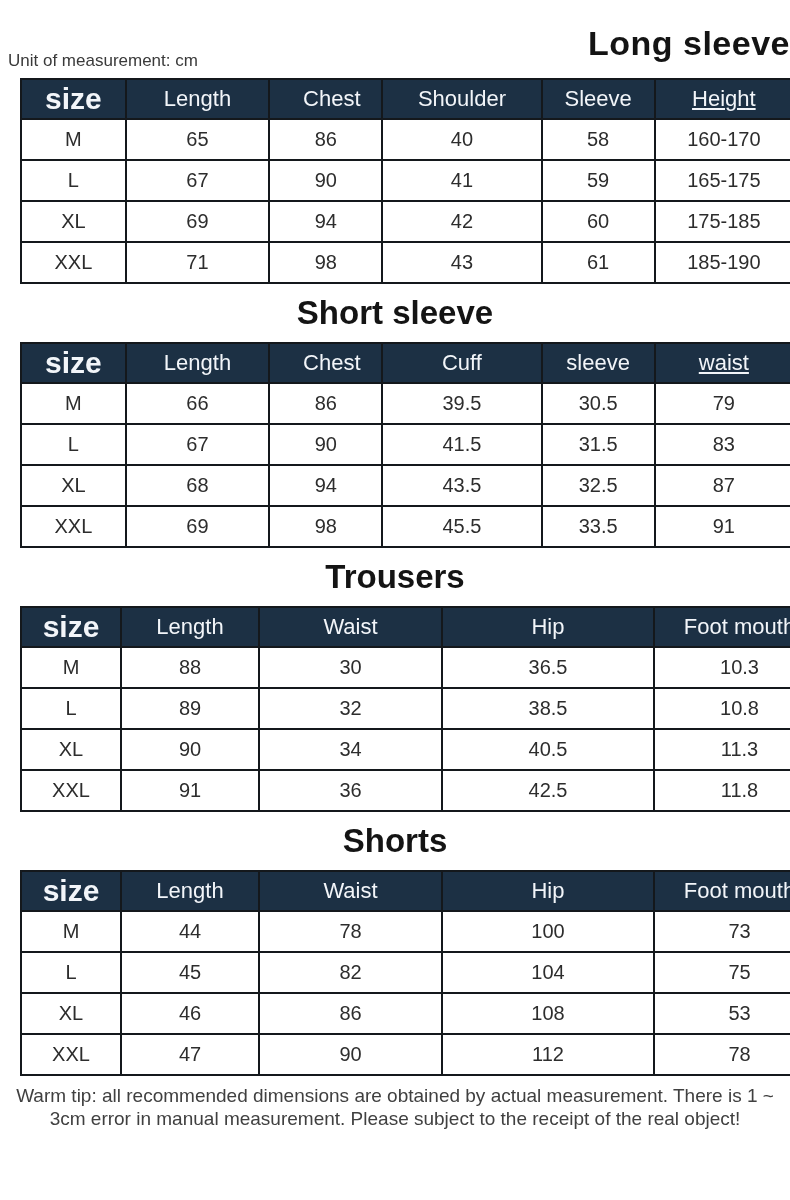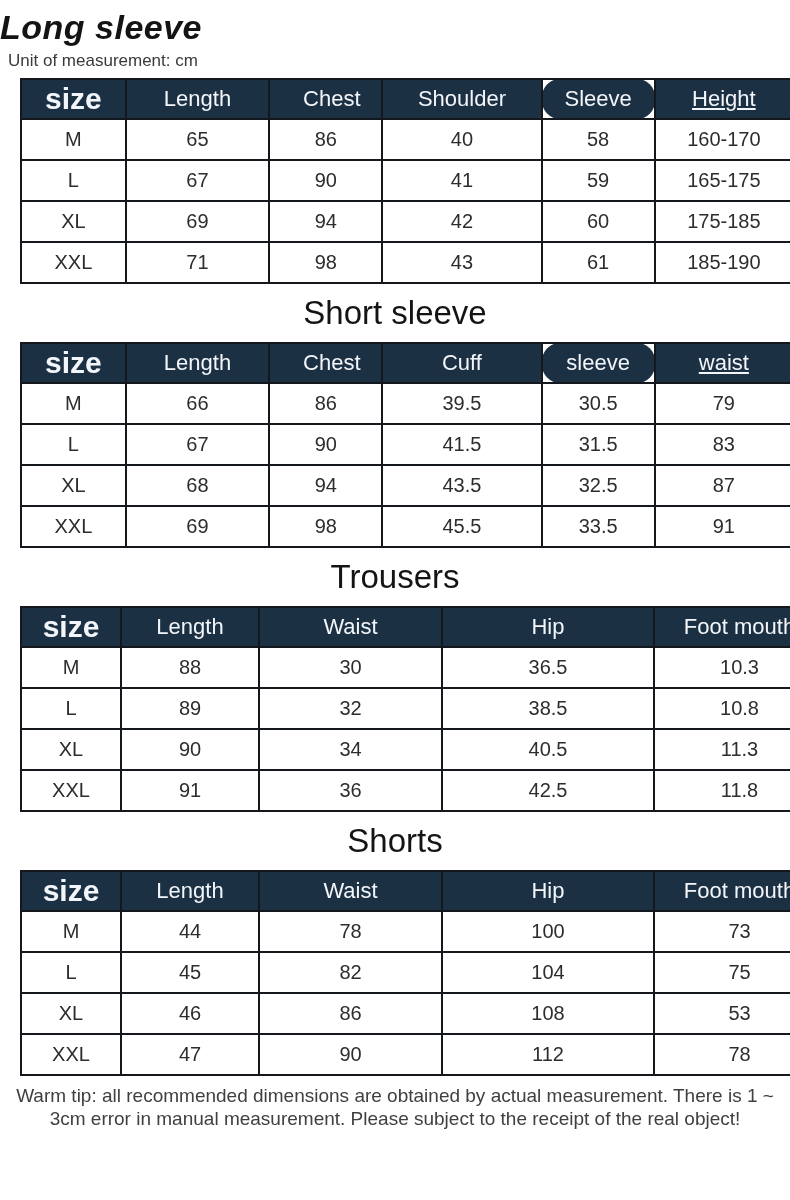--- a/index.html
+++ b/index.html
@@ -7,32 +7,32 @@
   .page {
     width:790px; height:1200px;
     background:#ffffff;
     font-family:"Liberation Sans", sans-serif;
     overflow:hidden;
     position:relative;
   }
   
   .top-block { position:relative; height:78px; }
   .main-title {
-    text-align:left;
+    text-align:right;
     font-size:34px; font-weight:700; color:#141414;
-    padding-top:8px; letter-spacing:0.5px;font-style:italic;
+    padding-top:24px; letter-spacing:0.5px;
   }
   .unit-note {
     position:absolute; left:8px; bottom:7px;
     font-size:17px; color:#3a3a3a;
   }
   
   .section-title {
     text-align:center;
-    font-size:33px; font-weight:400; color:#141414;
+    font-size:33px; font-weight:700; color:#141414;
     line-height:40px; padding:9px 0;
   }
   
   table {
     margin-left:20px; width:774px;
     border-collapse:collapse; table-layout:fixed;
   }
   th {
     background:#1c3044; color:#f2f5f9;
     font-size:22px; font-weight:500;
@@ -44,21 +44,21 @@
     height:41px; text-align:center;
     font-size:20px; color:#2d2d2d;
     background:#ffffff;
     border:2px solid #14181c;
   }
   
   .cols-6 th:nth-child(1){ width:100px; }
   .cols-6 th:nth-child(2){ width:137px; }
   .cols-6 th:nth-child(3){ width:108px;padding-left:12px; }
   .cols-6 th:nth-child(4){ width:152px; }
-  .cols-6 th:nth-child(5){ width:108px;border-radius:18px; }
+  .cols-6 th:nth-child(5){ width:108px; }
   .cols-6 th:nth-child(6){ width:132px;text-decoration:underline; }
   
   .cols-5 th:nth-child(1){ width:100px; }
   .cols-5 th:nth-child(2){ width:138px; }
   .cols-5 th:nth-child(3){ width:183px; }
   .cols-5 th:nth-child(4){ width:212px; }
   .cols-5 th:nth-child(5){ width:171px; }
   
   .warm-tip {
     max-width:784px; margin:0 auto;

